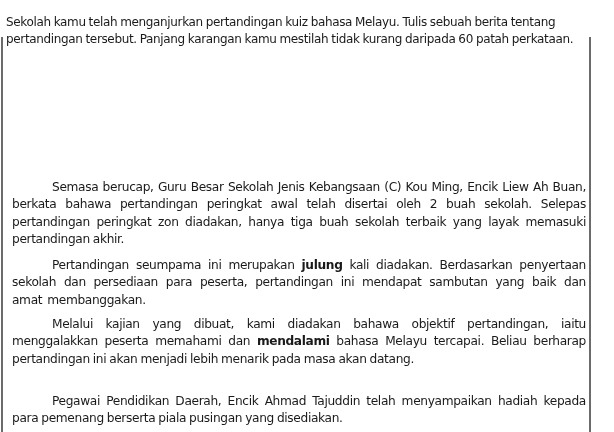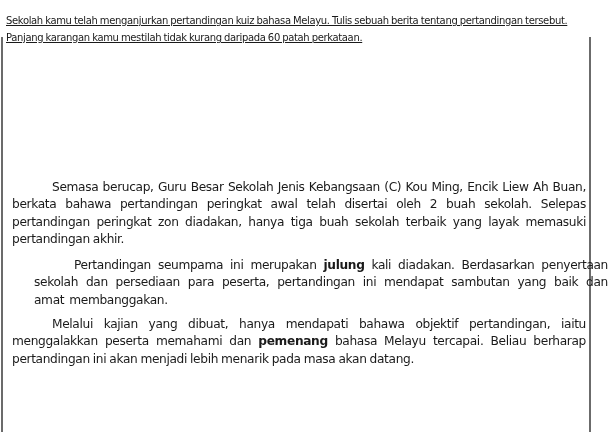--- a/index.html
+++ b/index.html
@@ -13,25 +13,24 @@
       overflow: hidden;
       position: relative;
       font-family: "DejaVu Sans", sans-serif;
       color: #1a1a1a;
     }
     .instruction {
       position: absolute;
       left: 6px;
       top: 2px;
       width: 600px;
-      font-size: 10px;
+      font-size: 12px;
       line-height: 17px;
       letter-spacing: -0.35px;
       word-spacing: -0.5px;
-      text-decoration: underline;
     }
     .answer-box {
       position: absolute;
       left: 1px;
       top: 37px;
       width: 590px;
       height: 400px;
       border-left: 2px solid #6b6b6b;
       border-right: 2px solid #6b6b6b;
       box-sizing: border-box;
@@ -48,29 +47,30 @@
       margin: 0;
     }
     .para.indent { text-indent: 40px; }
     .para b { font-weight: bold; }
     #p1 { top: 3px; }
     #p2 { top: 82px; }
     #p3 { top: 142px; }
     #p4 { top: 220px; }
     #p5 { top: 279px; }
     #p6 { top: 356px; }
-    #p4 { word-spacing: 1.5px; margin-left: 22px; }
+    #p4 { word-spacing: 1.5px; }
   </style>
 </head>
 <body>
 
 <p class="instruction">Sekolah kamu telah menganjurkan pertandingan kuiz bahasa Melayu. Tulis sebuah berita tentang pertandingan tersebut. Panjang karangan kamu mestilah tidak kurang daripada 60 patah perkataan.</p>
 
 <div class="answer-box">
 
 
   <p class="para indent" id="p3"><span>Semasa berucap, Guru Besar Sekolah Jenis Kebangsaan (C) Kou Ming, Encik Liew Ah Buan, berkata bahawa pertandingan peringkat awal telah disertai oleh 2 buah sekolah. Selepas pertandingan peringkat zon diadakan, hanya tiga buah sekolah terbaik yang layak memasuki pertandingan akhir.</span></p>
 
   <p class="para indent" id="p4"><span>Pertandingan seumpama ini merupakan </span><b>julung</b><span> kali diadakan. Berdasarkan penyertaan sekolah dan persediaan para peserta, pertandingan ini mendapat sambutan yang baik dan amat membanggakan.</span></p>
 
-  <p class="para indent" id="p5"><span>Melalui kajian yang dibuat, hanya mendapati bahawa objektif pertandingan, iaitu menggalakkan peserta memahami dan </span><b>pemenang</b><span> bahasa Melayu tercapai. Beliau berharap pertandingan ini akan menjadi lebih menarik pada masa akan datang.</span></p>
+  <p class="para indent" id="p5"><span>Melalui kajian yang dibuat, kami diadakan bahawa objektif pertandingan, iaitu menggalakkan peserta memahami dan </span><b>mendalami</b><span> bahasa Melayu tercapai. Beliau berharap pertandingan ini akan menjadi lebih menarik pada masa akan datang.</span></p>
 
+  <p class="para indent" id="p6"><span>Pegawai Pendidikan Daerah, Encik Ahmad Tajuddin telah menyampaikan hadiah kepada para pemenang berserta piala pusingan yang disediakan.</span></p>
 </div>
 
 </body></html>

